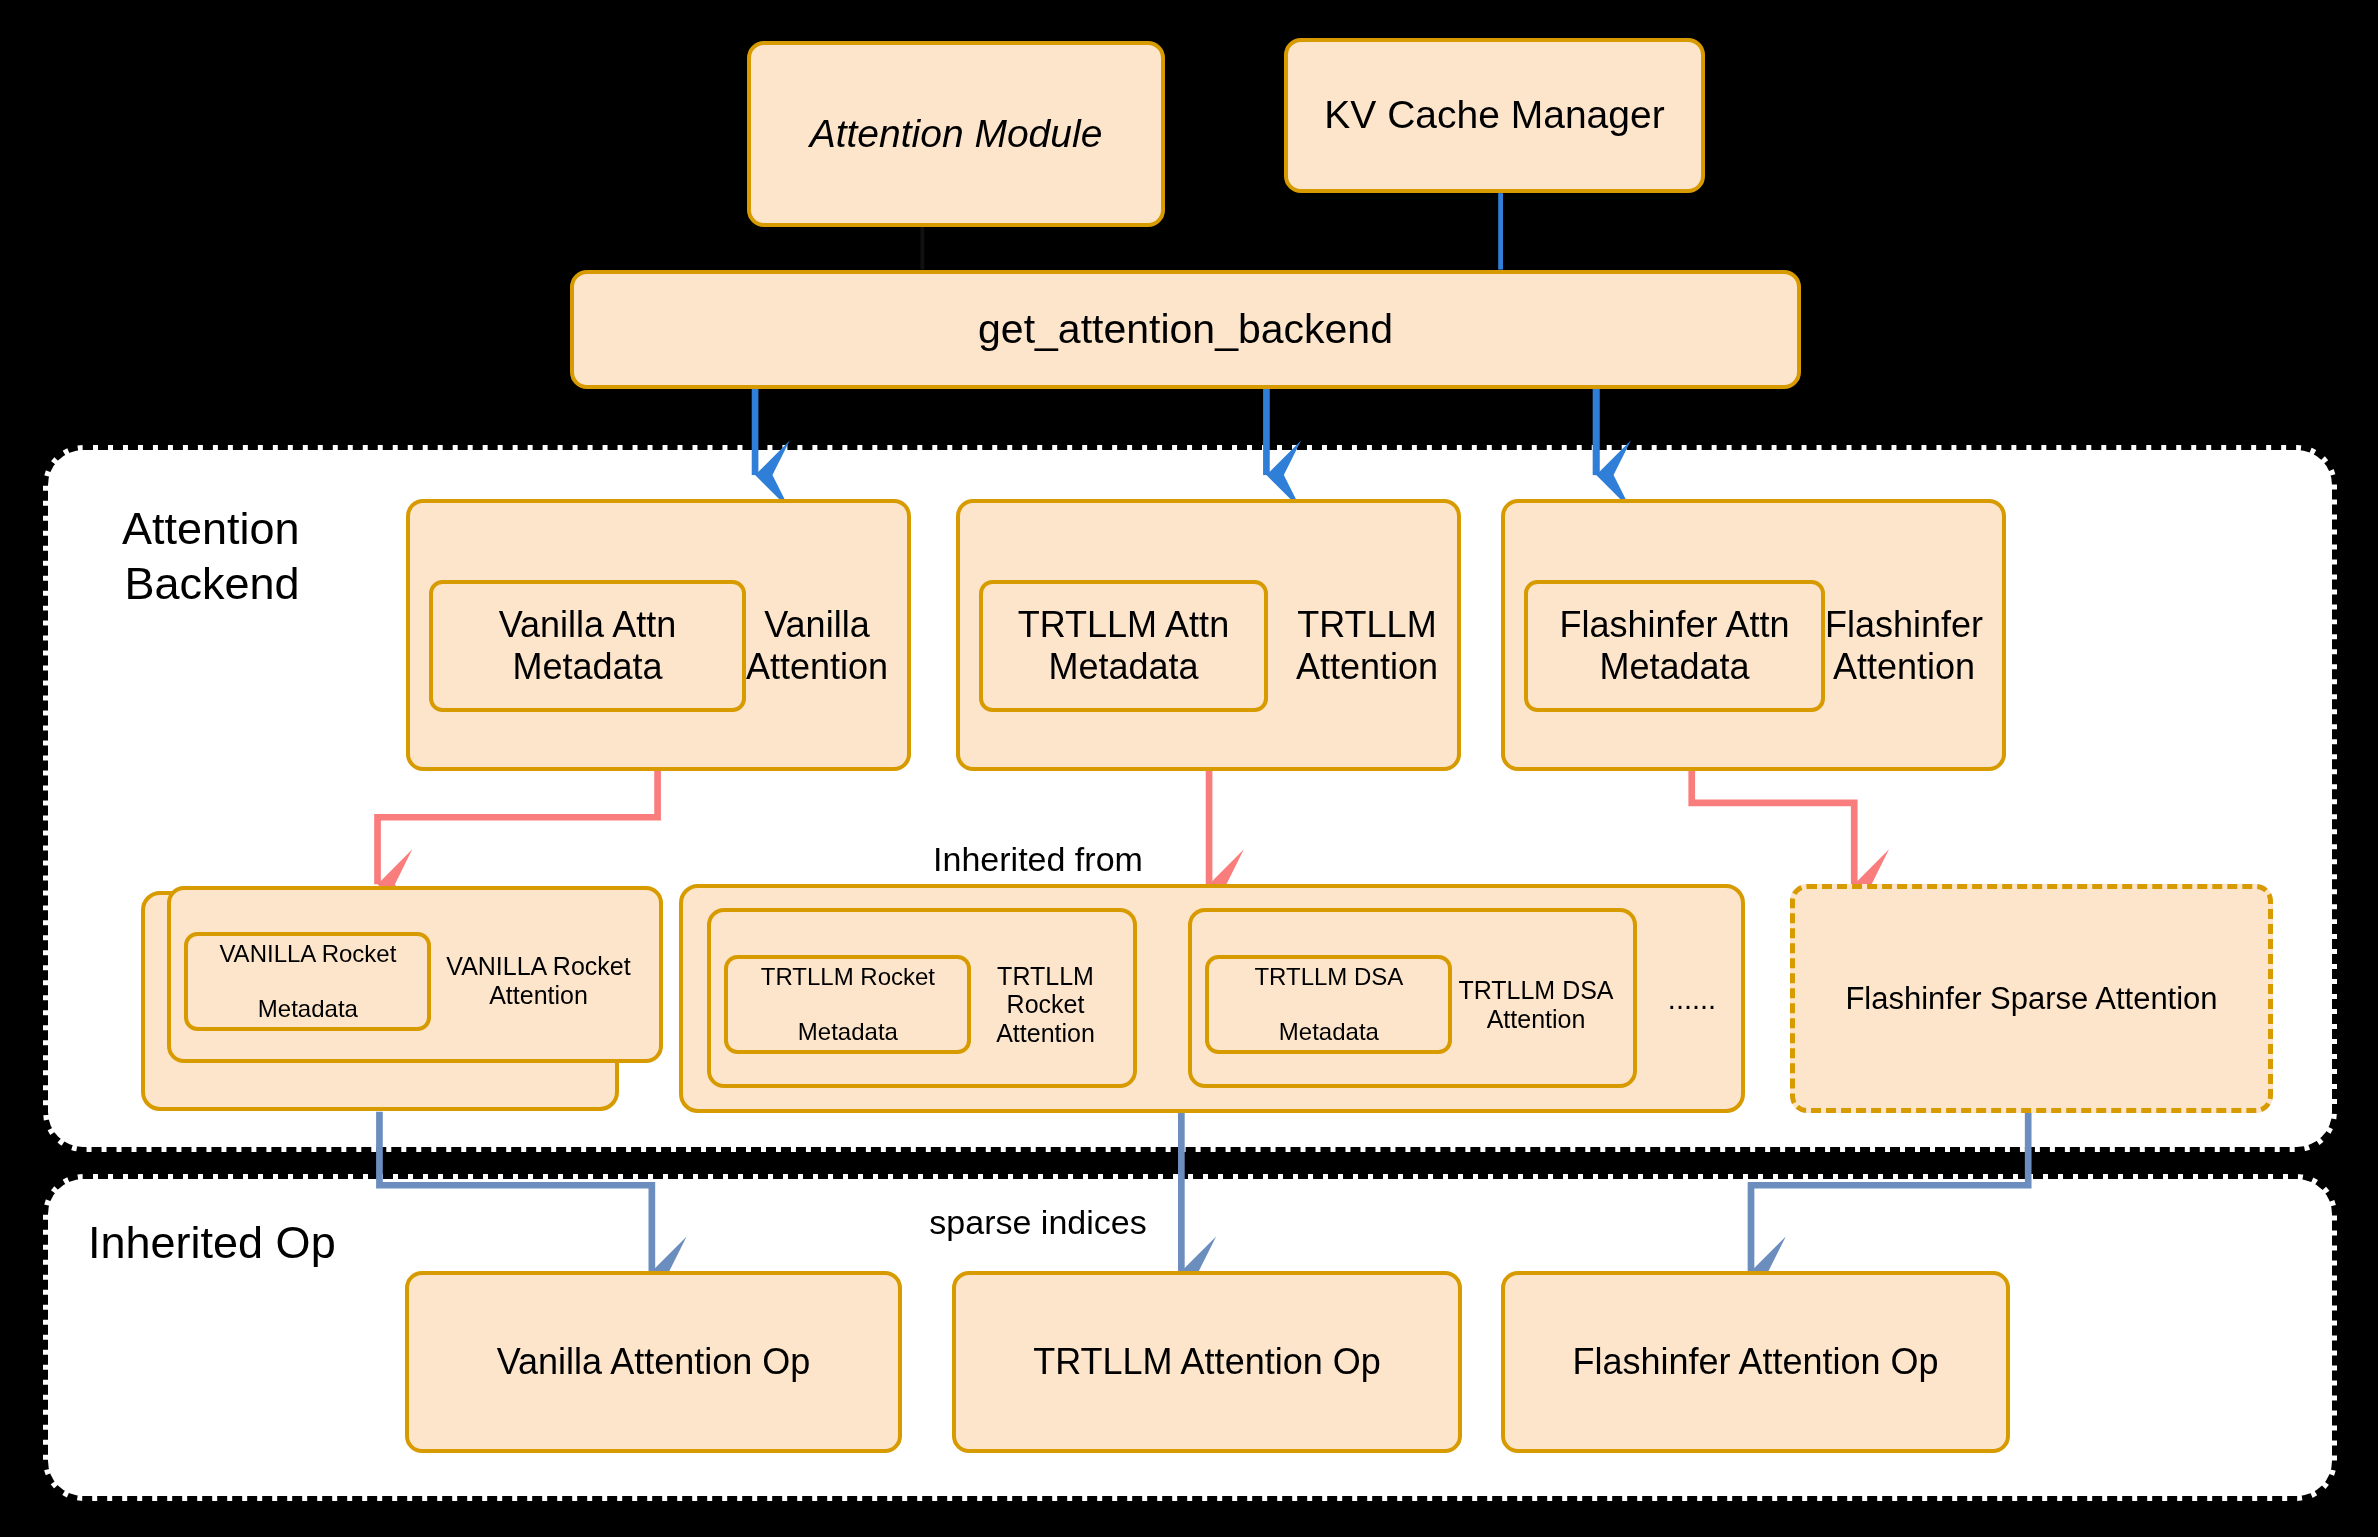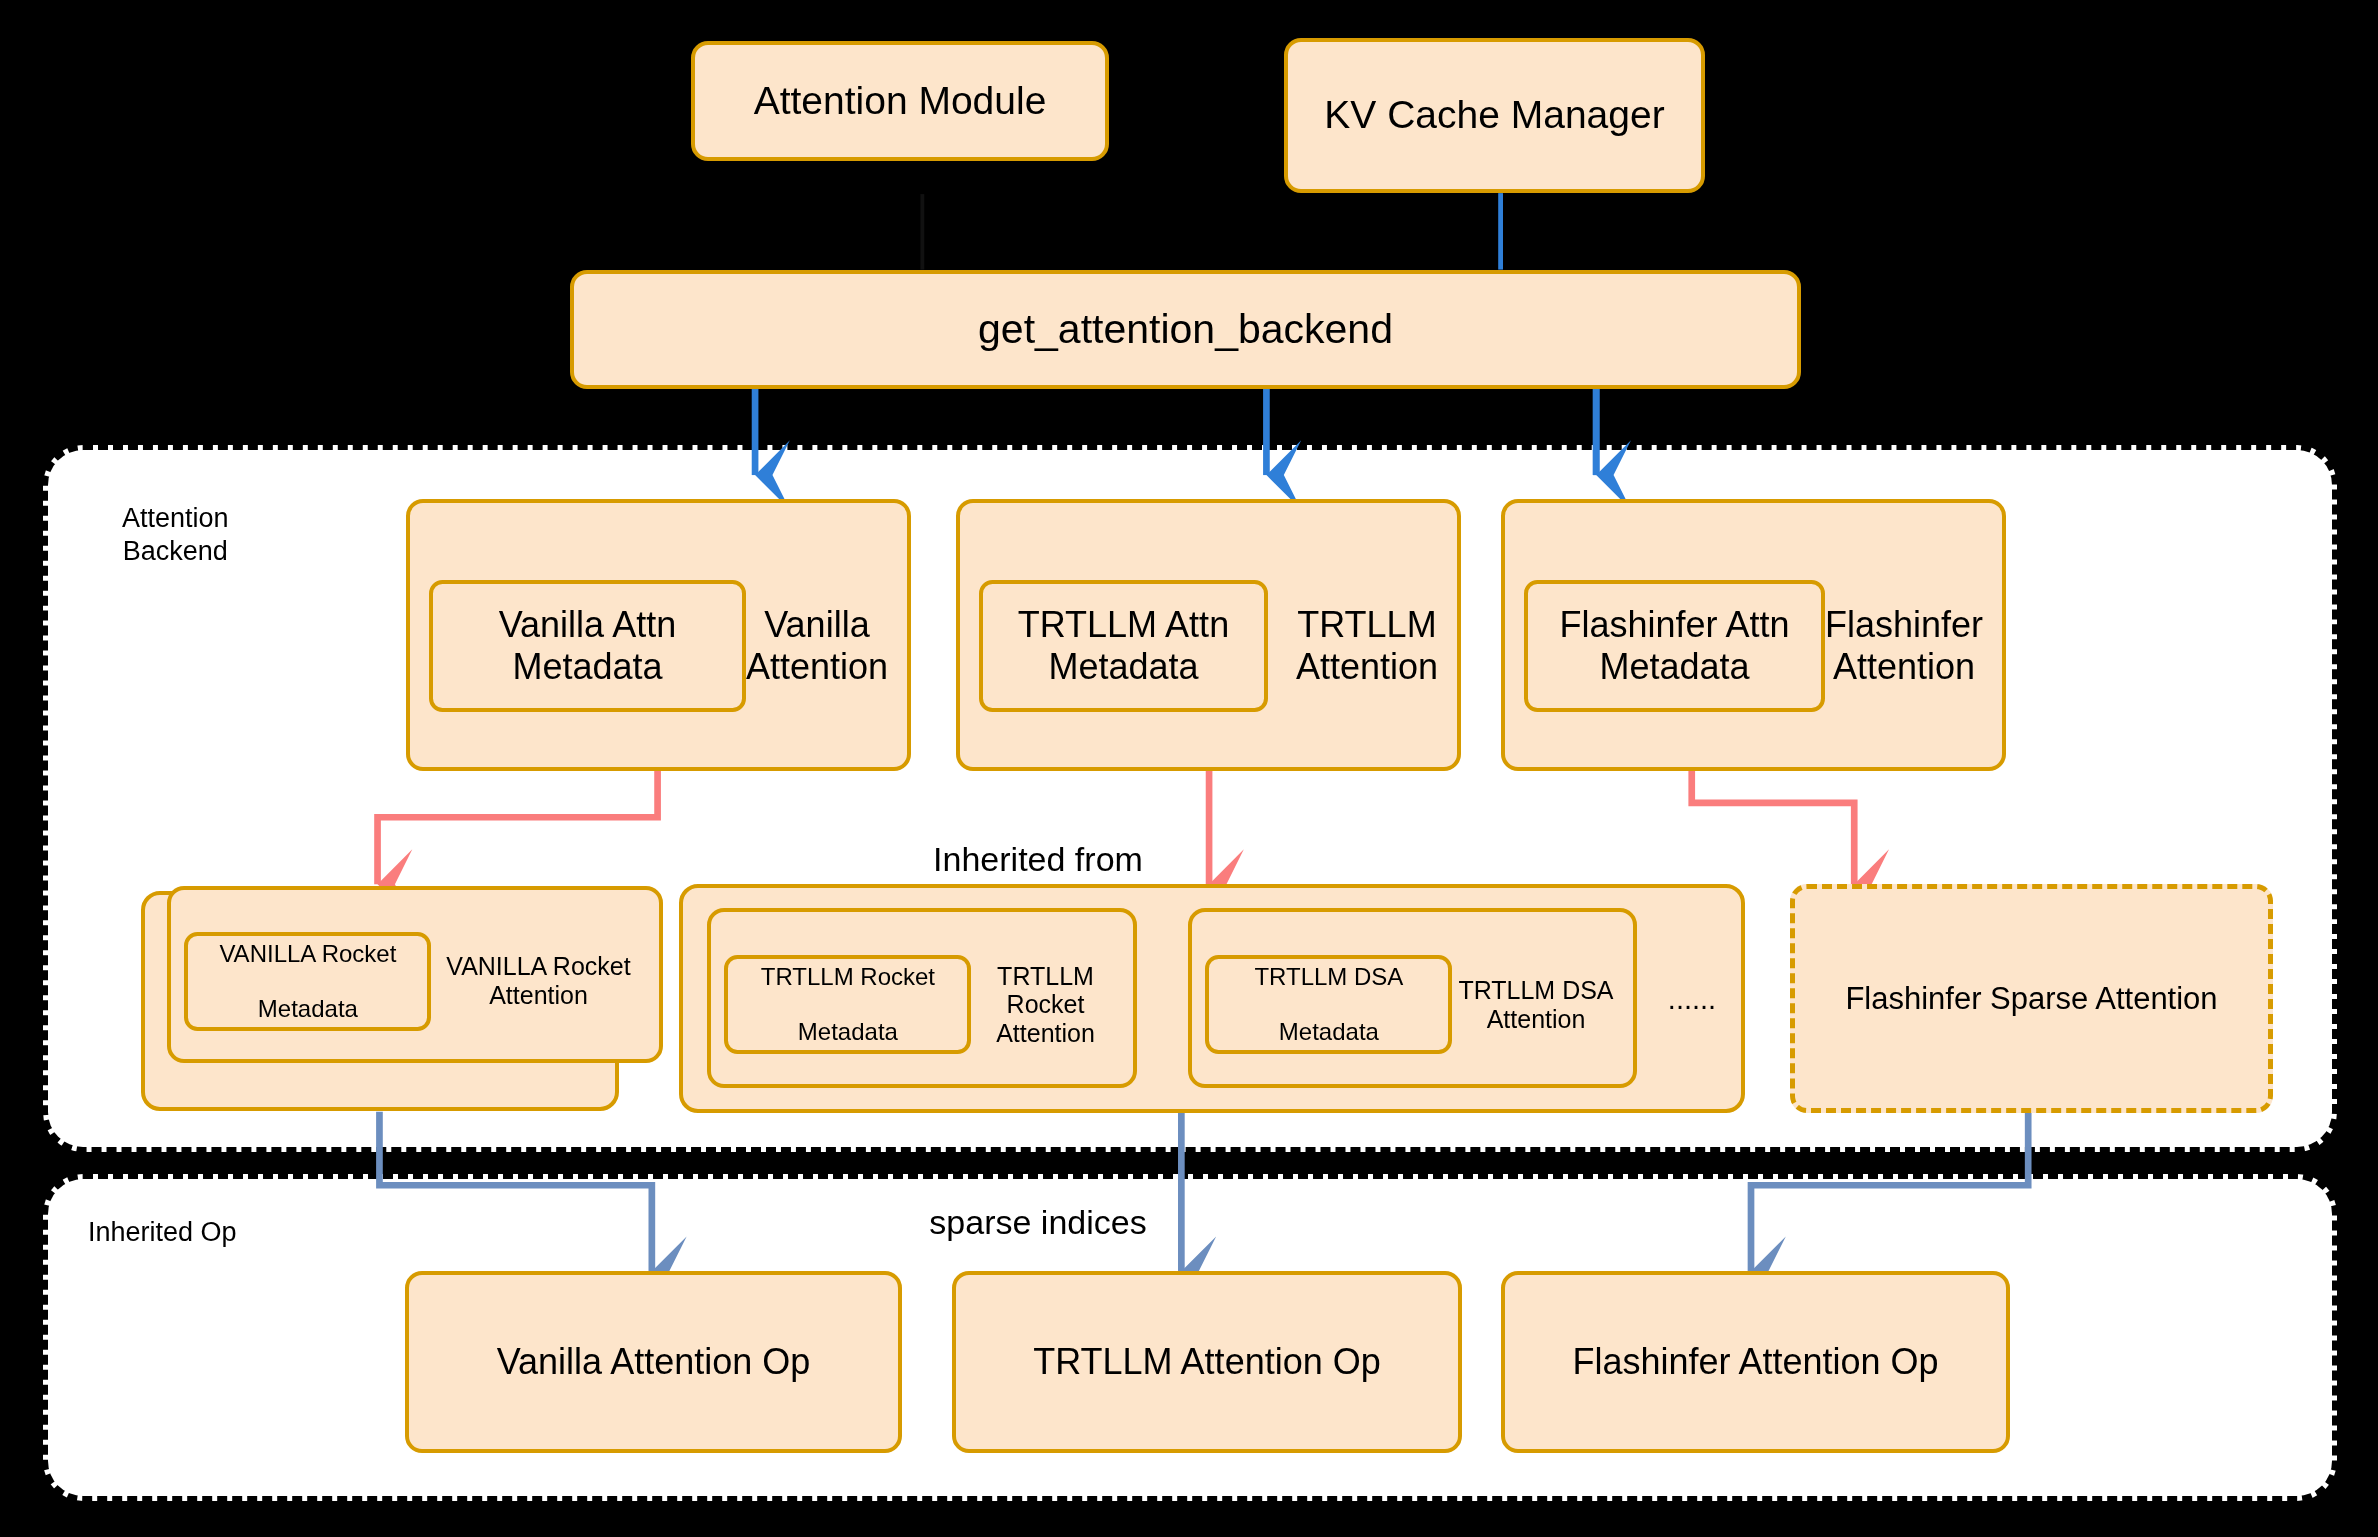--- a/index.html
+++ b/index.html
@@ -47,23 +47,23 @@
   .section {
     position: absolute;
     box-sizing: border-box;
     background: #FFFFFF;
     border: 5.7px dashed #000000;
     border-radius: 40px;
   }
   .section-label {
     position: absolute;
     color: #000000;
-    font-size: 27px;
+    font-size: 45px;
     line-height: 1.22;
-    text-align: center;
+    text-align: right;
     white-space: pre-line;
   }
   
   .t-top     { font-size: 39px; }
   .t-bar     { font-size: 41px; }
   .t-meta    { font-size: 36px; }
   .t-outer   { font-size: 36px; }
   .t-submeta { font-size: 24px; }
   .t-subouter{ font-size: 25px; }
   .t-sparse  { font-size: 31px; }
@@ -144,21 +144,21 @@
 
     <path d="M 1770,805 L 1770,840 L 1940,840 L 1940,925" stroke="#FA7D7D" stroke-width="7" fill="none" marker-end="url(#arrowRed)"></path>
 
     <path d="M 397,1163 L 397,1240 L 682,1240 L 682,1330" stroke="#6C8EBF" stroke-width="7" fill="none" marker-end="url(#arrowSlate)"></path>
 
     <path d="M 1236,1163 L 1236,1330" stroke="#6C8EBF" stroke-width="7" fill="none" marker-end="url(#arrowSlate)"></path>
 
     <path d="M 2122,1163 L 2122,1240 L 1832,1240 L 1832,1330" stroke="#6C8EBF" stroke-width="7" fill="none" marker-end="url(#arrowSlate)"></path>
   </svg>
 
-  <div class="node t-top" style="left:691px; top:41px; width:418px; height:120px;">
+  <div class="node t-top" style="left:747px; top:41px; width:418px; height:186px;font-style:italic;">
     <span>Attention Module</span>
   </div>
 
   <div class="node t-top" style="left:1284px; top:38px; width:421px; height:155px;">
     <span>KV Cache Manager</span>
   </div>
 
   <div class="node t-bar" style="left:570px; top:270px; width:1231px; height:119px;">
     <span>get_attention_backend</span>
   </div>

